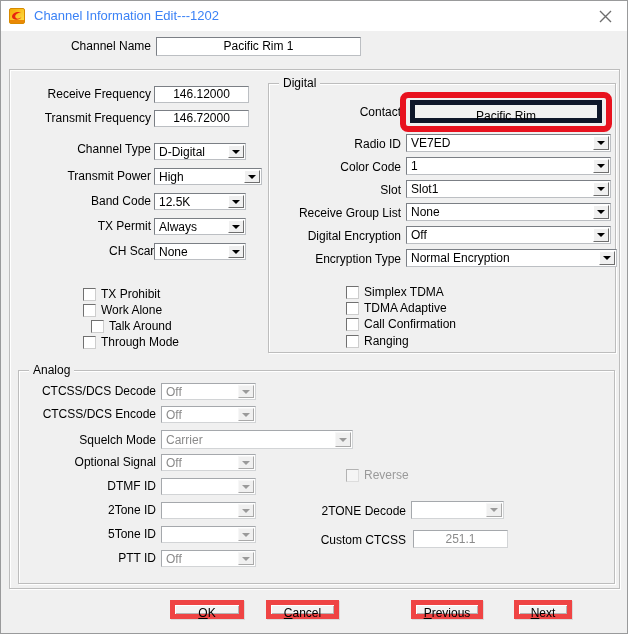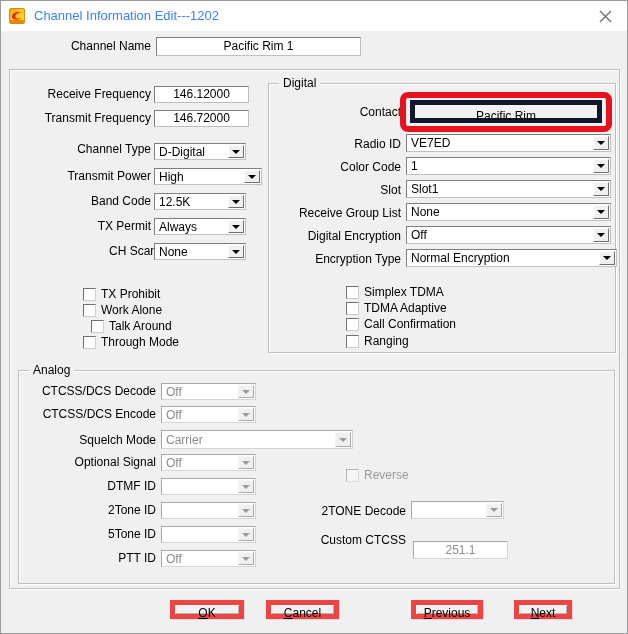--- a/index.html
+++ b/index.html
@@ -13,21 +13,21 @@
   .titlebar { position:absolute; left:0; top:0; width:100%; height:30px; background:#ffffff; }
   .app-icon { position:absolute; left:8px; top:7px; width:16px; height:16px; }
   .title-text { position:absolute; left:33px; top:0; line-height:30px; font-size:13px; color:#3b82f6; white-space:nowrap; }
   .close-btn { position:absolute; right:8px; top:0; width:28px; height:30px; display:flex; align-items:center; justify-content:center; cursor:default; }
 
   .lbl { position:absolute; text-align:right; white-space:nowrap; color:#000; }
 
   
   .tinput { position:absolute; background:#fff; text-align:center;
             border:1px solid; border-color:#7b7f85 #bcbfc3 #bcbfc3 #7b7f85; }
-  .tinput.dis { color:#8b8b8b; border-color:#a5a8ac #d2d4d6 #d2d4d6 #a5a8ac;margin-top:11px; }
+  .tinput.dis { color:#8b8b8b; border-color:#a5a8ac #d2d4d6 #d2d4d6 #a5a8ac; }
 
   
   .combo { position:absolute; background:#fff;
            border:1px solid; border-color:#7b7f85 #bcbfc3 #bcbfc3 #7b7f85; }
   .combo-text { position:absolute; left:4px; top:0; bottom:0; right:18px;
                 display:flex; align-items:center; overflow:hidden; white-space:nowrap; }
   .combo-btn { position:absolute; right:1px; top:1px; bottom:1px; width:16px; background:#f0f0f0;
                border:1px solid; border-color:#ffffff #6f6f6f #6f6f6f #ffffff;
                display:flex; align-items:center; justify-content:center; }
   .arrow { width:0; height:0; border-left:4px solid transparent; border-right:4px solid transparent;

